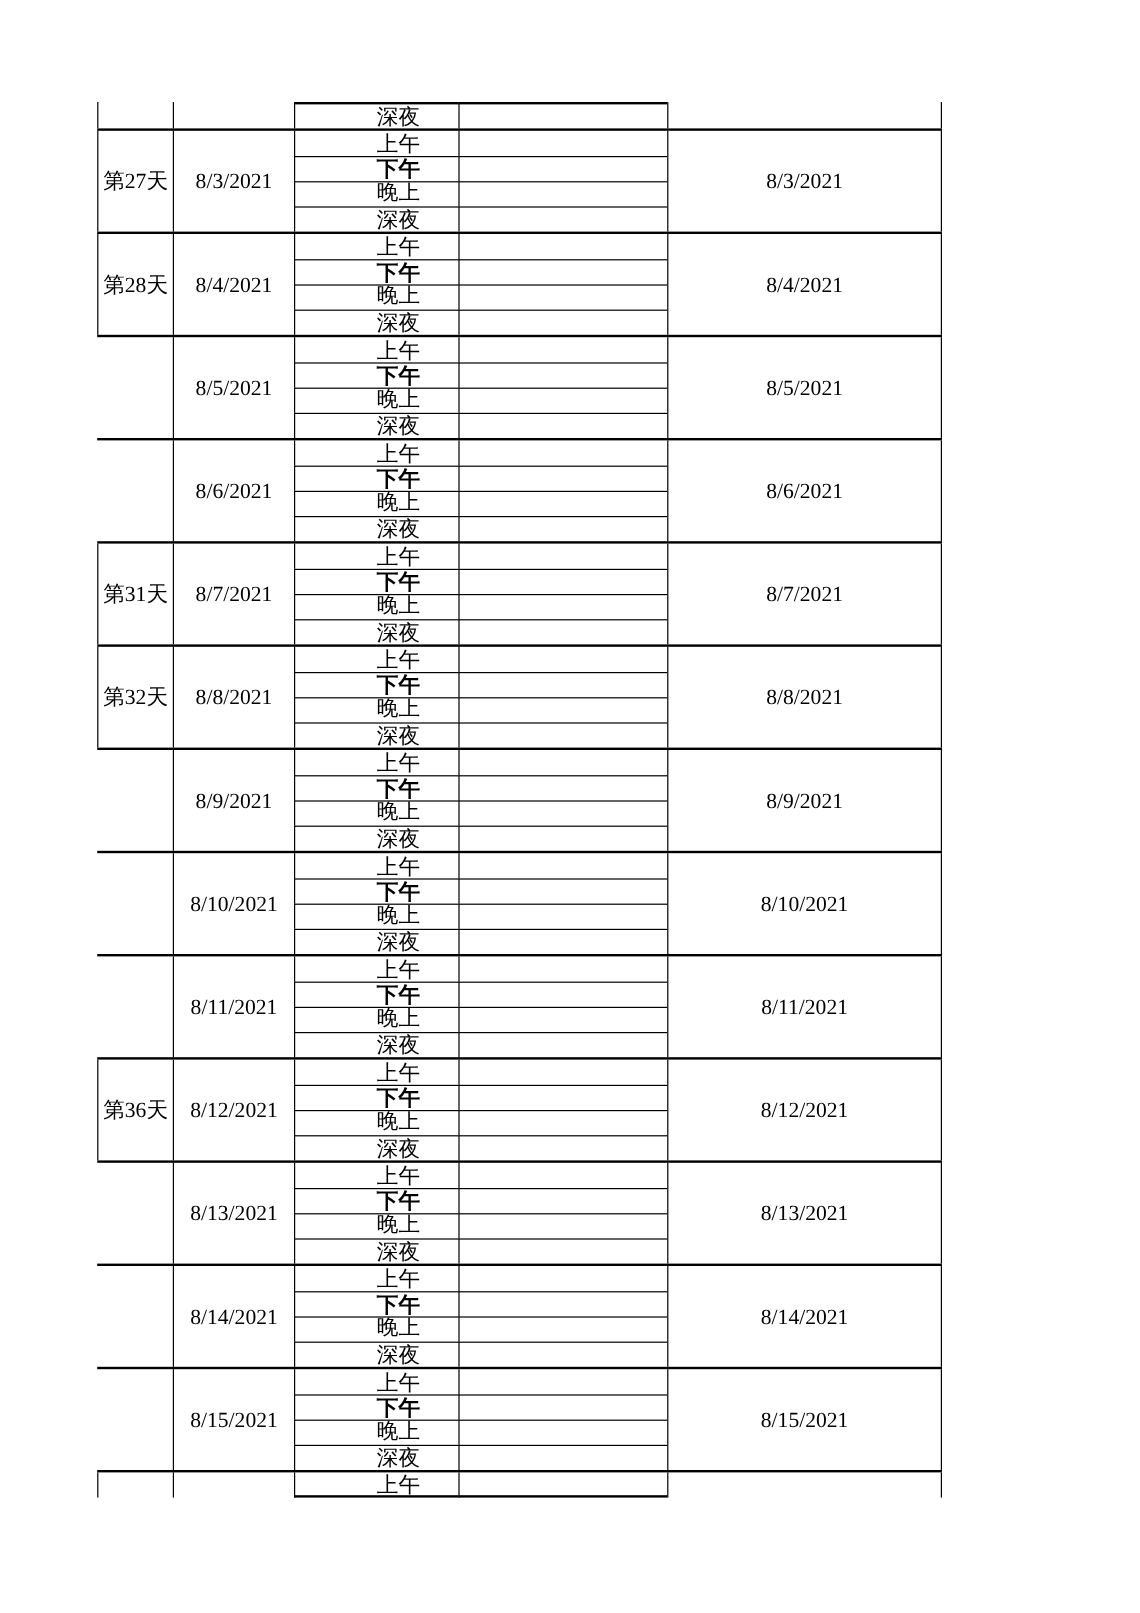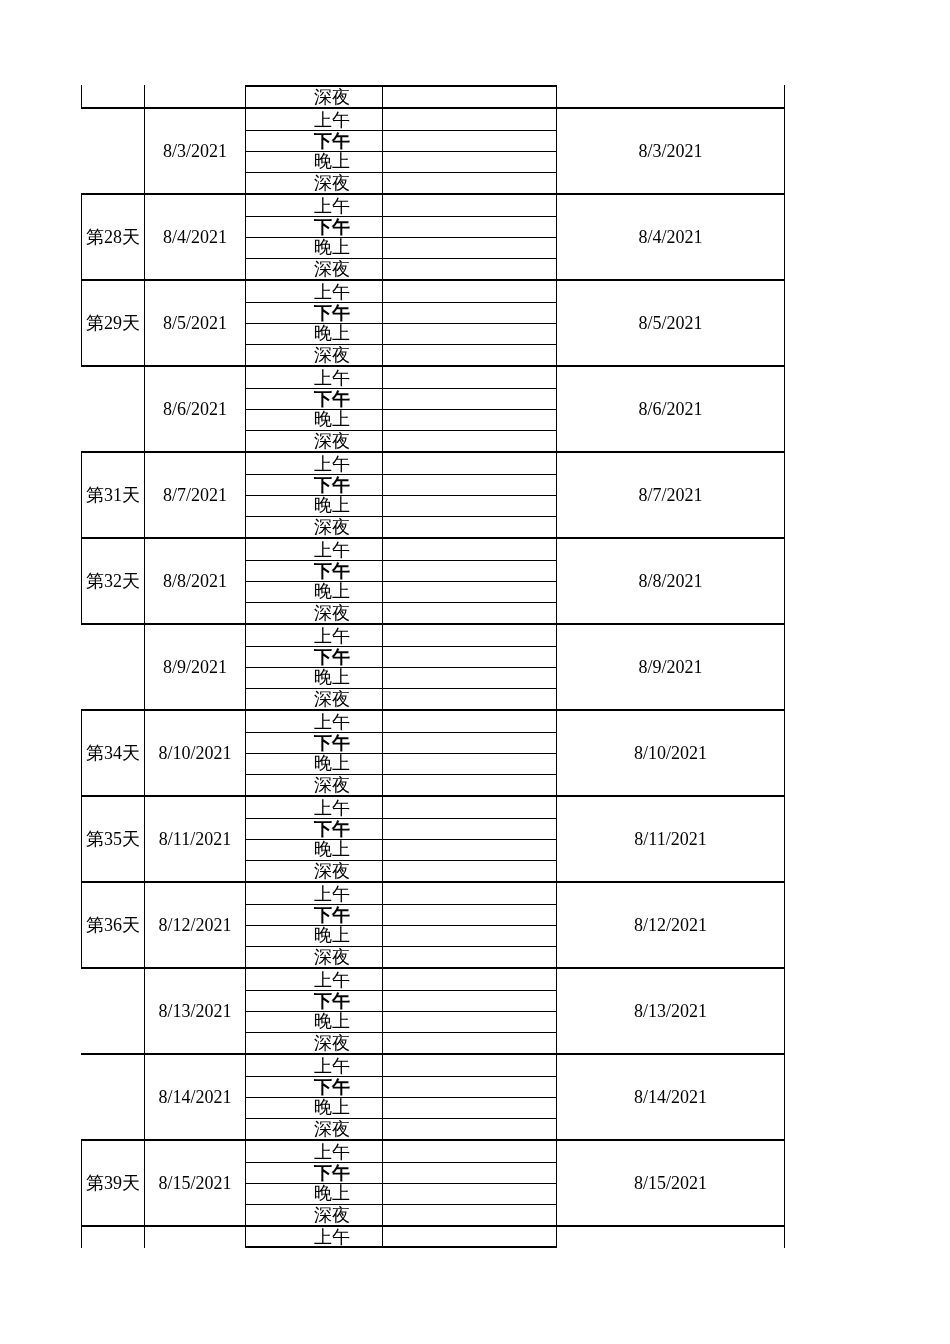--- a/index.html
+++ b/index.html
@@ -77,20 +77,21 @@
   <div class="grid partial-top">
     <div class="cell ca r1"></div>
     <div class="cell cb r1"></div>
     <div class="cell cc r1">深夜</div>
     <div class="cell cd r1"></div>
     <div class="cell ce r1"></div>
   </div>
 
   <div id="day-blocks">
   <div class="grid day-block">
+    <div class="cell ca span4">第27天</div>
     <div class="cell cb span4">8/3/2021</div>
     <div class="cell cc r1">上午</div>
     <div class="cell cc r2">下午</div>
     <div class="cell cc r3">晚上</div>
     <div class="cell cc r4">深夜</div>
     <div class="cell cd r1"></div>
     <div class="cell cd r2"></div>
     <div class="cell cd r3"></div>
     <div class="cell cd r4"></div>
     <div class="cell ce span4">8/3/2021</div>
@@ -104,21 +105,20 @@
     <div class="cell cc r3">晚上</div>
     <div class="cell cc r4">深夜</div>
     <div class="cell cd r1"></div>
     <div class="cell cd r2"></div>
     <div class="cell cd r3"></div>
     <div class="cell cd r4"></div>
     <div class="cell ce span4">8/4/2021</div>
   </div>
 
   <div class="grid day-block">
-    <div class="cell ca span4">第29天</div>
     <div class="cell cb span4">8/5/2021</div>
     <div class="cell cc r1">上午</div>
     <div class="cell cc r2">下午</div>
     <div class="cell cc r3">晚上</div>
     <div class="cell cc r4">深夜</div>
     <div class="cell cd r1"></div>
     <div class="cell cd r2"></div>
     <div class="cell cd r3"></div>
     <div class="cell cd r4"></div>
     <div class="cell ce span4">8/5/2021</div>
@@ -172,35 +172,33 @@
     <div class="cell cc r3">晚上</div>
     <div class="cell cc r4">深夜</div>
     <div class="cell cd r1"></div>
     <div class="cell cd r2"></div>
     <div class="cell cd r3"></div>
     <div class="cell cd r4"></div>
     <div class="cell ce span4">8/9/2021</div>
   </div>
 
   <div class="grid day-block">
-    <div class="cell ca span4">第34天</div>
     <div class="cell cb span4">8/10/2021</div>
     <div class="cell cc r1">上午</div>
     <div class="cell cc r2">下午</div>
     <div class="cell cc r3">晚上</div>
     <div class="cell cc r4">深夜</div>
     <div class="cell cd r1"></div>
     <div class="cell cd r2"></div>
     <div class="cell cd r3"></div>
     <div class="cell cd r4"></div>
     <div class="cell ce span4">8/10/2021</div>
   </div>
 
   <div class="grid day-block">
-    <div class="cell ca span4">第35天</div>
     <div class="cell cb span4">8/11/2021</div>
     <div class="cell cc r1">上午</div>
     <div class="cell cc r2">下午</div>
     <div class="cell cc r3">晚上</div>
     <div class="cell cc r4">深夜</div>
     <div class="cell cd r1"></div>
     <div class="cell cd r2"></div>
     <div class="cell cd r3"></div>
     <div class="cell cd r4"></div>
     <div class="cell ce span4">8/11/2021</div>
@@ -240,21 +238,20 @@
     <div class="cell cc r3">晚上</div>
     <div class="cell cc r4">深夜</div>
     <div class="cell cd r1"></div>
     <div class="cell cd r2"></div>
     <div class="cell cd r3"></div>
     <div class="cell cd r4"></div>
     <div class="cell ce span4">8/14/2021</div>
   </div>
 
   <div class="grid day-block">
-    <div class="cell ca span4">第39天</div>
     <div class="cell cb span4">8/15/2021</div>
     <div class="cell cc r1">上午</div>
     <div class="cell cc r2">下午</div>
     <div class="cell cc r3">晚上</div>
     <div class="cell cc r4">深夜</div>
     <div class="cell cd r1"></div>
     <div class="cell cd r2"></div>
     <div class="cell cd r3"></div>
     <div class="cell cd r4"></div>
     <div class="cell ce span4">8/15/2021</div>

